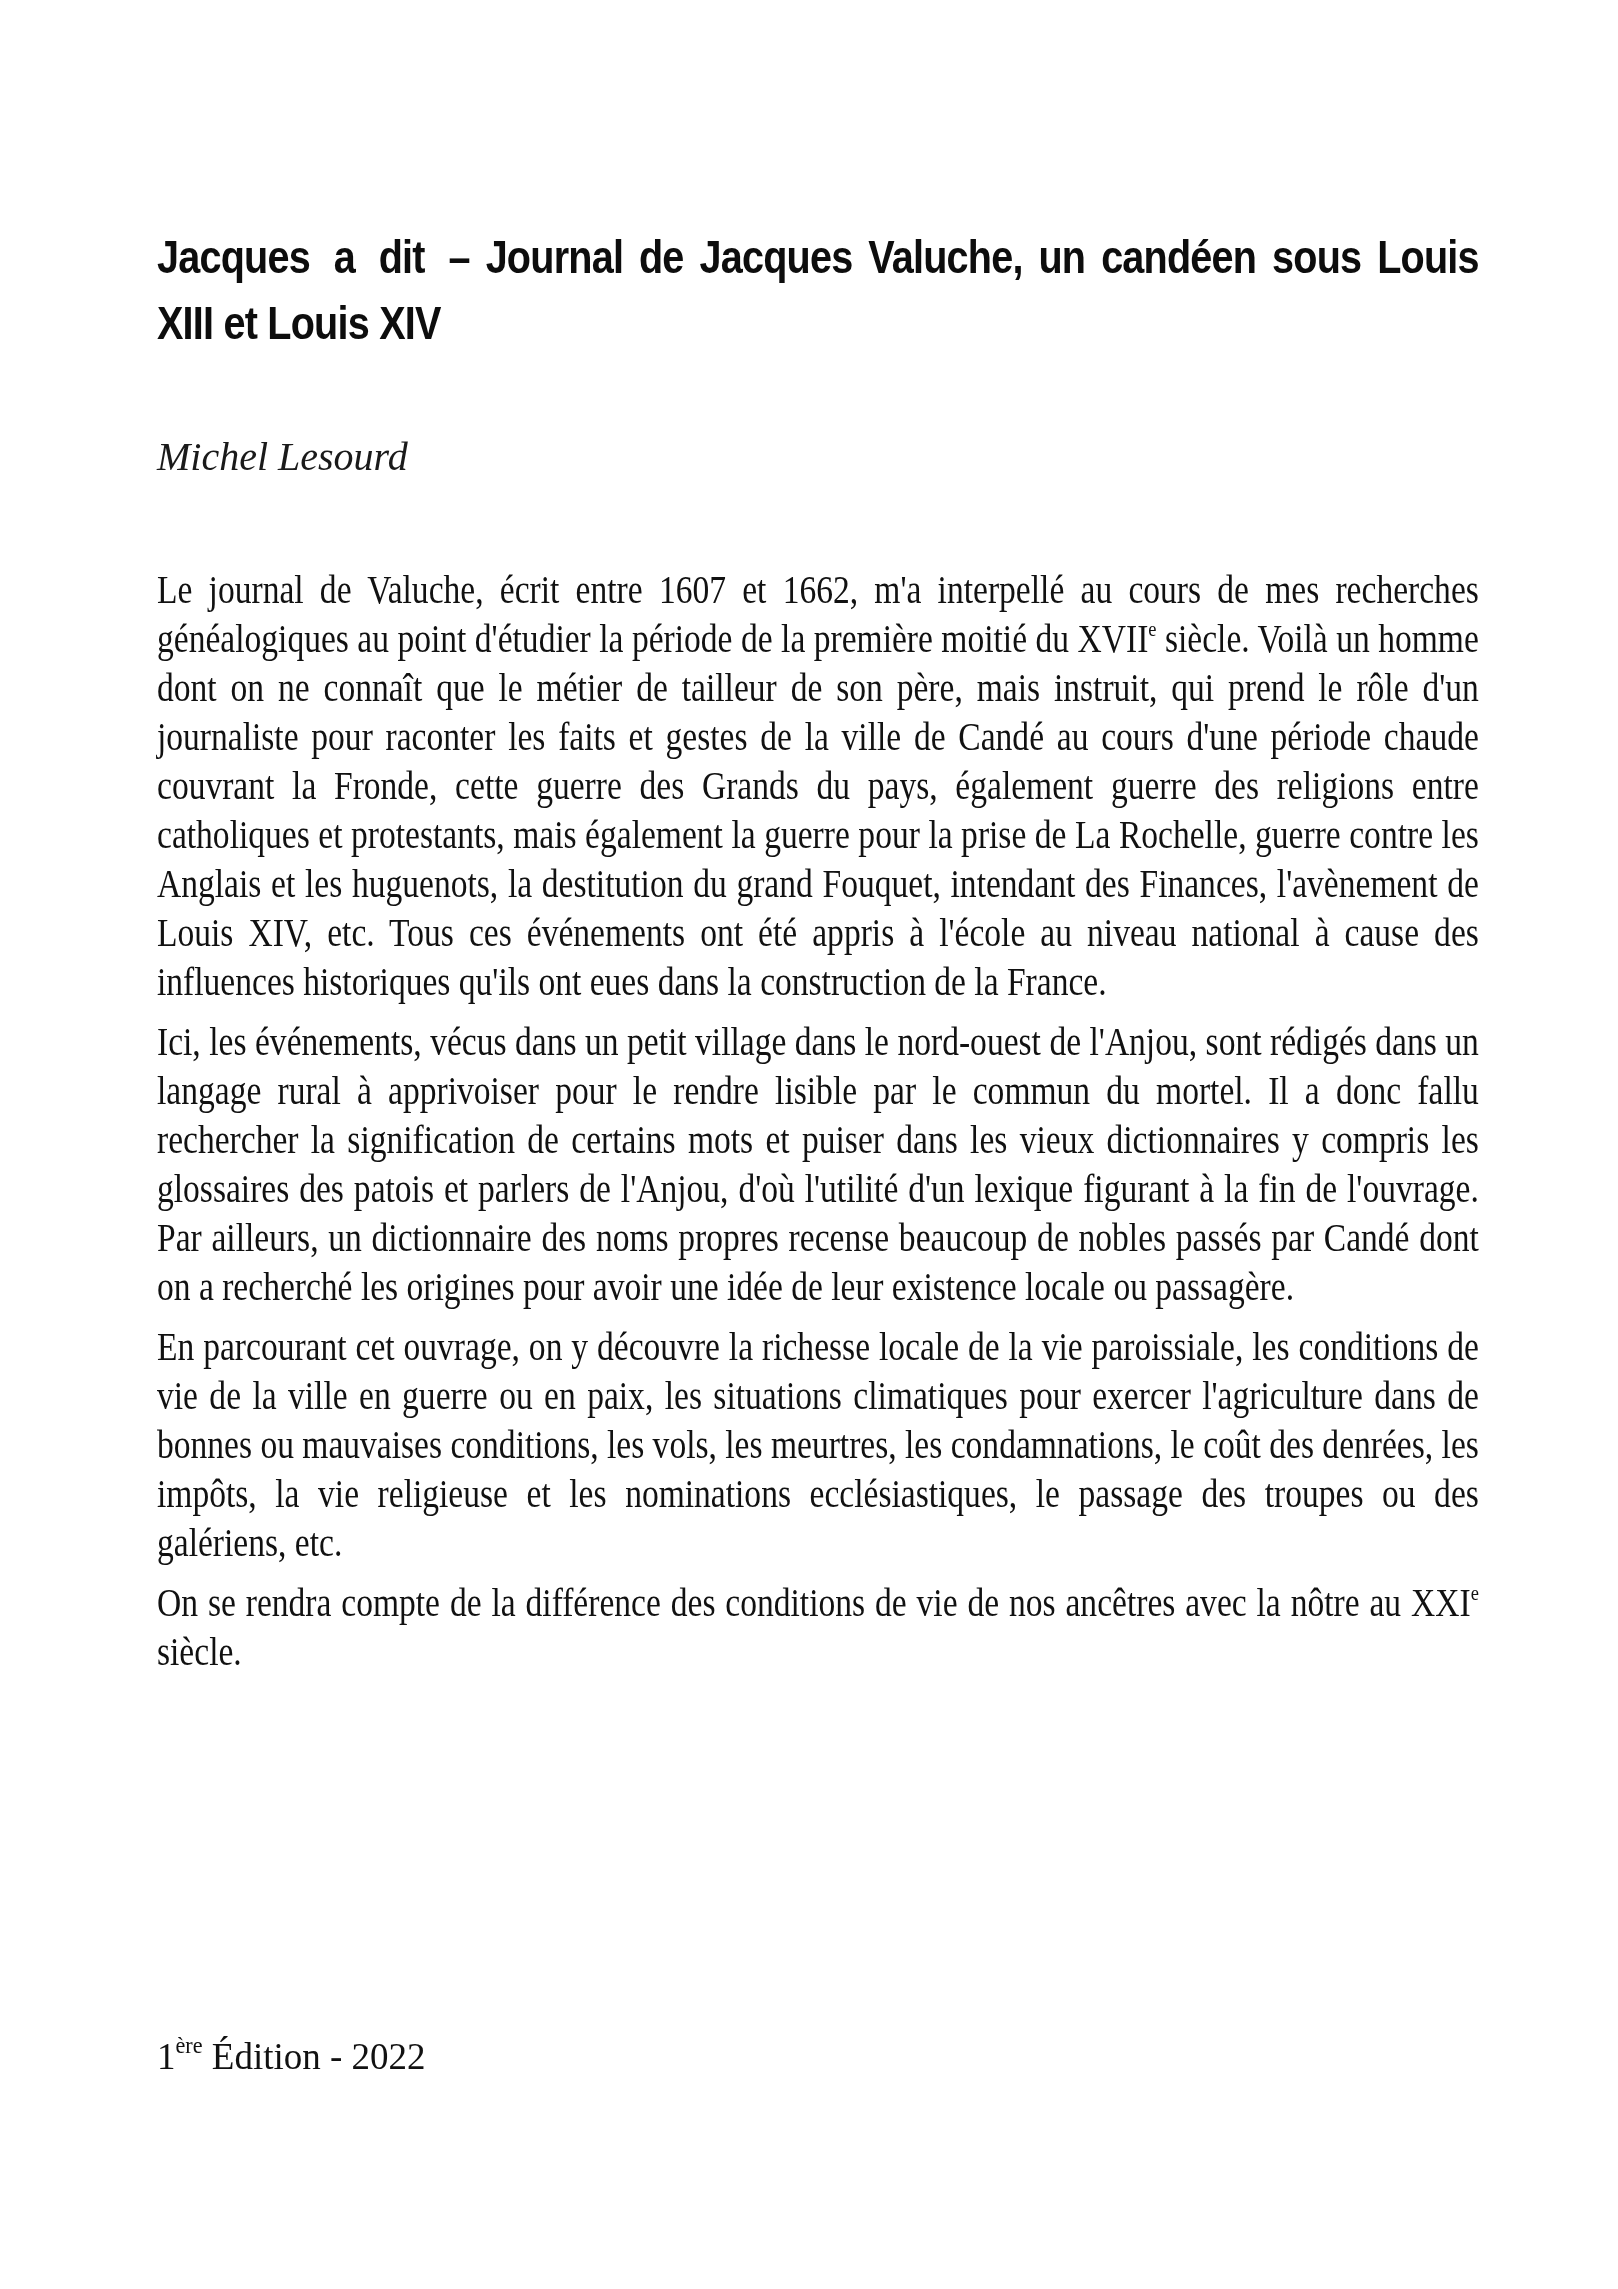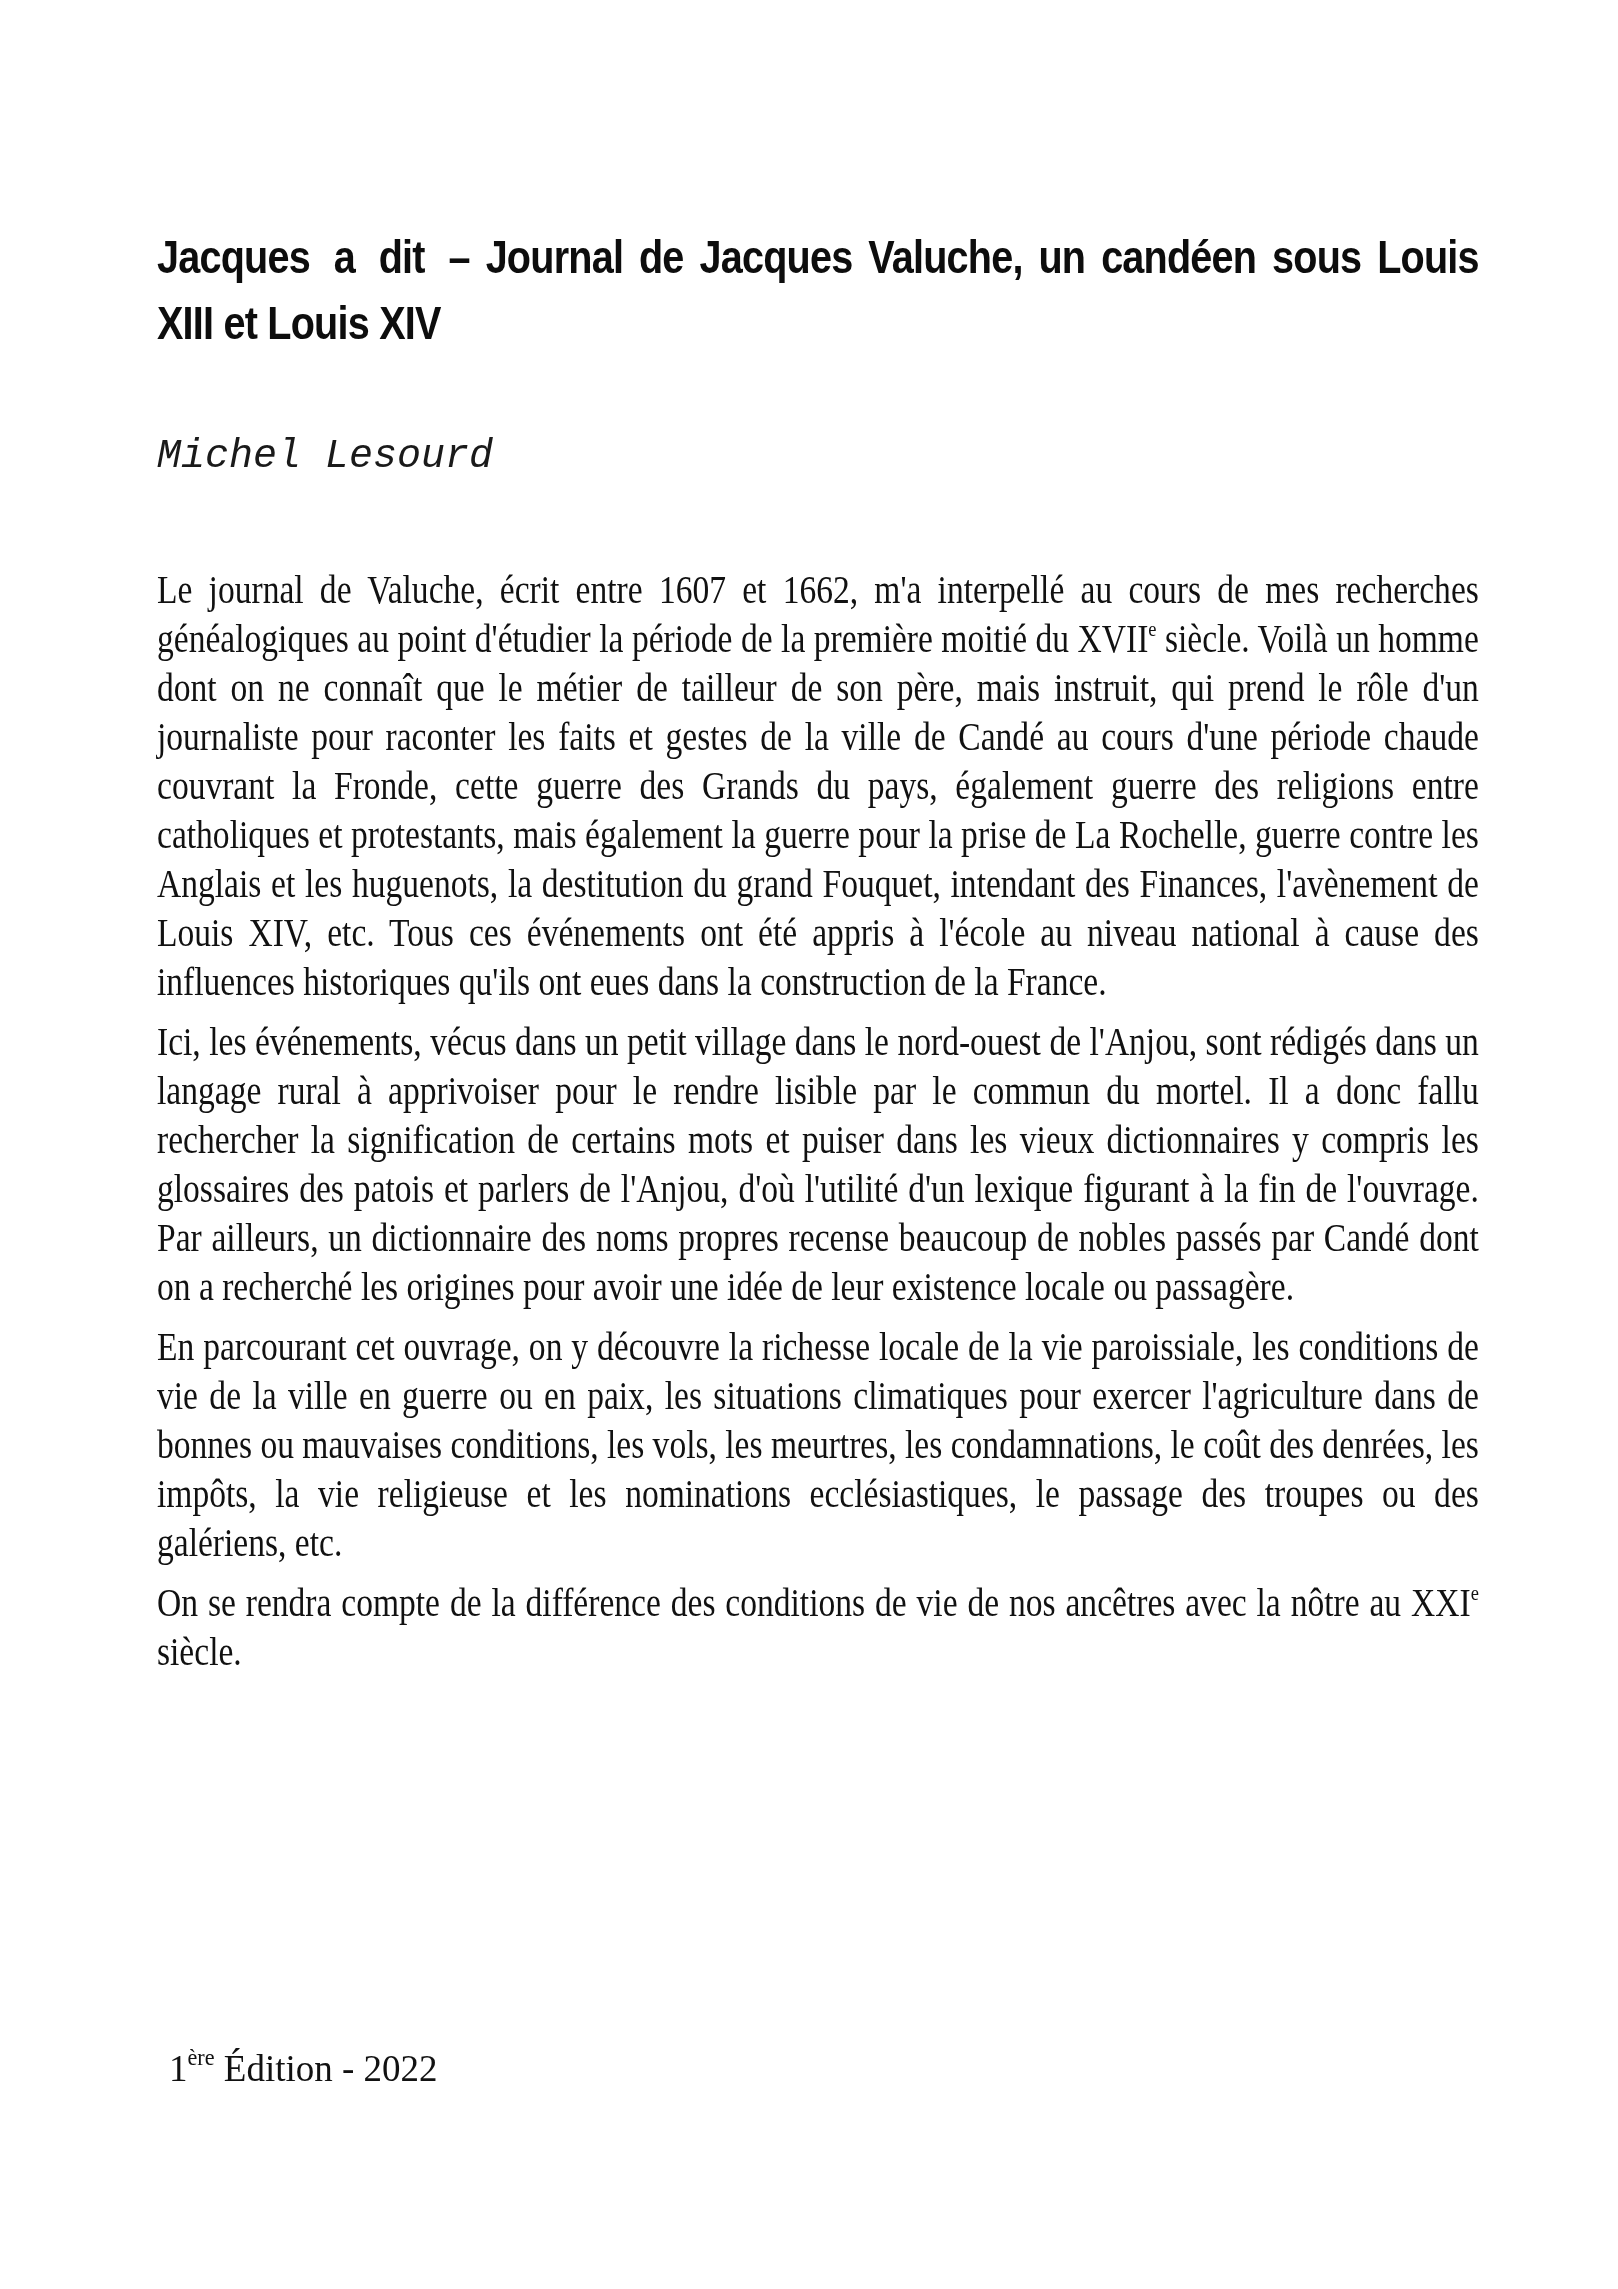--- a/index.html
+++ b/index.html
@@ -38,21 +38,21 @@
     color: #0d0d0d;
   }
   .title .lead {
     word-spacing: 9.2px;
   }
   .author {
     position: absolute;
     top: 431px;
     left: 0;
     margin: 0;
-    font-family: Liberation Mono, monospace;
+    font-family: Liberation Serif, serif;
     font-style: italic;
     font-size: 40px;
     line-height: 52px;
     color: #1a1a1a;
   }
   .body {
     position: absolute;
     top: 565px;
     left: 0;
     width: 1537px;
@@ -70,21 +70,21 @@
   }
   sup {
     font-size: 0.55em;
     line-height: 0;
     vertical-align: 0.75em;
   }
   .edition {
     position: absolute;
     top: 2034px;
     left: 0;
-    margin: 12px;
+    margin: 0;
     font-family: "Liberation Serif", serif;
     font-size: 37px;
     line-height: 46px;
     color: #111111;
   }
   .edition sup {
     font-size: 0.6em;
     vertical-align: 0.7em;
   }
 </style>

